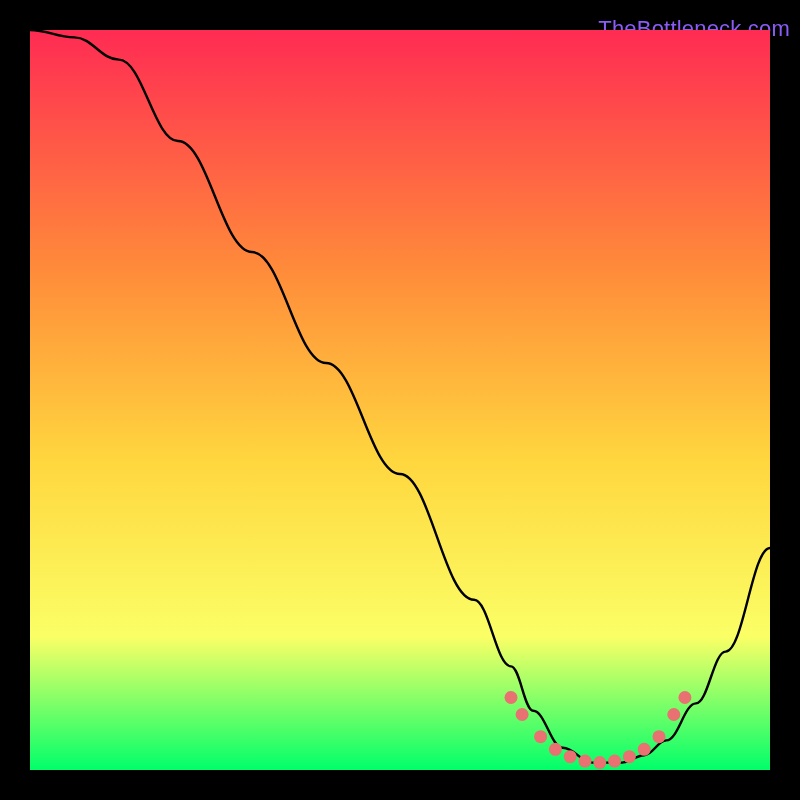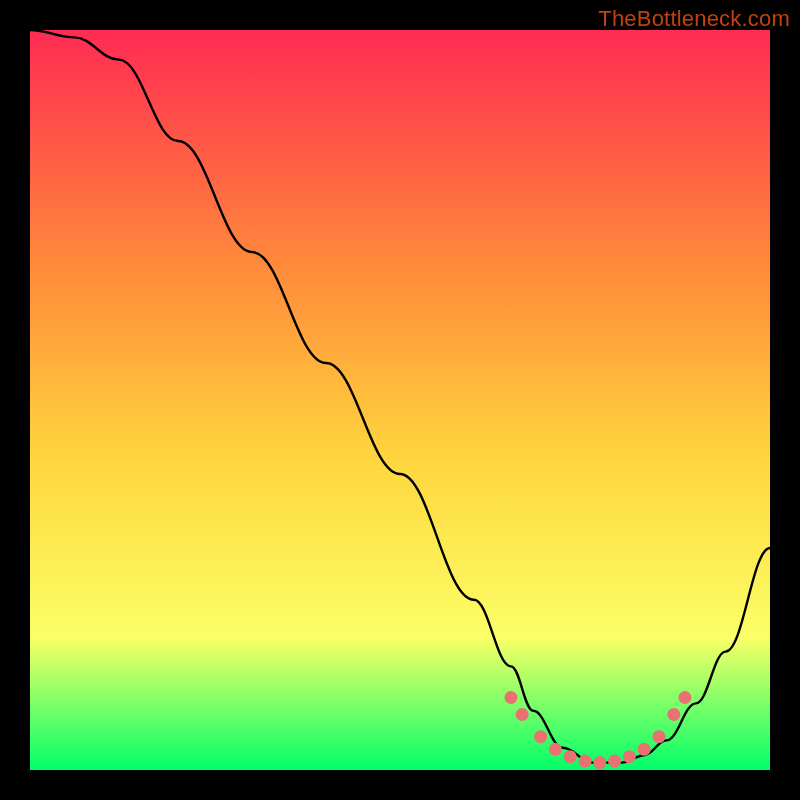--- a/index.html
+++ b/index.html
@@ -21,23 +21,23 @@
   }
   .plot {
     position: absolute;
     left: 0;
     top: 0;
     width: 740px;
     height: 740px;
   }
   .watermark {
     position: absolute;
-    top: 6px;
+    top: 16px;
     right: 10px;
-    color: #c2410c;
+    color: #8b5cf6;
     font-size: 22px;
     font-weight: 500;
     letter-spacing: 0.2px;
   }
   svg { display: block; }
 </style>
 </head>
 <body>
 
 <div class="watermark">TheBottleneck.com</div>

